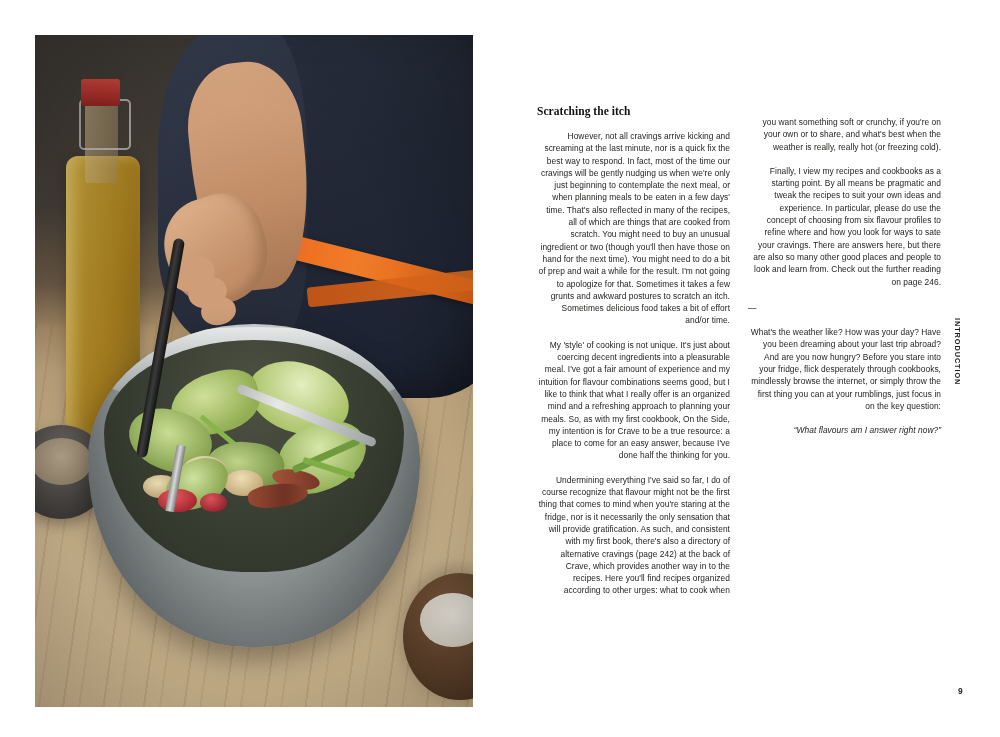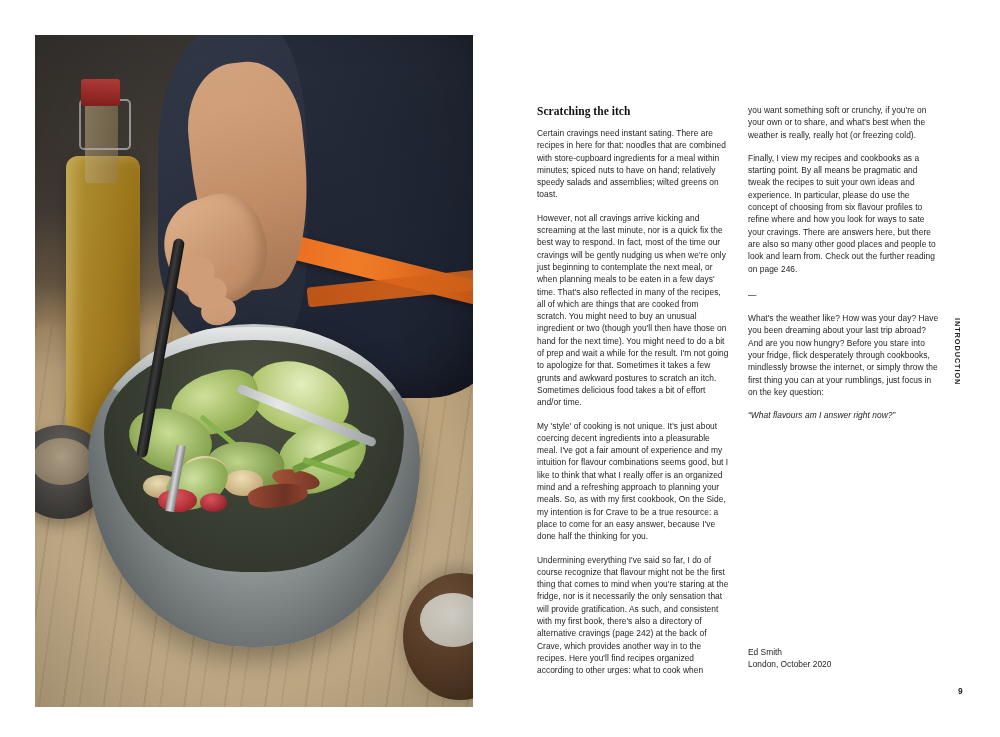--- a/index.html
+++ b/index.html
@@ -347,21 +347,22 @@
   .section-title {
     font-family: "Liberation Serif", serif;
     font-weight: bold;
     font-size: 11.5px;
     line-height: 14px;
     margin: 0 0 9px 0;
     color: #111;
   }
 
   p.body {
-    margin: 0 0 11px 0;
+    margin: 12px 0 11px 0;
+    text-align: right;
   }
   p.body:last-child { margin-bottom: 0; }
 
   .em { font-style: italic; }
 
   .dash {
     margin: 14px 0 11px 0;
     letter-spacing: .05em;
   }
 
@@ -456,36 +457,31 @@
       <div class="salt"></div>
 
       <div class="vignette"></div>
     </div>
   </div>
 
   <div class="text-page">
 
     <div class="col col-left">
       <h2 class="section-title">Scratching the itch</h2>
-      <p class="body">Certain cravings need instant sating. There are recipes in here for that: noodles that are combined with store-cupboard ingredients for a meal within minutes; spiced nuts to have on hand; relatively speedy salads and assemblies; wilted greens on toast.</p>
       <p class="body">However, not all cravings arrive kicking and screaming at the last minute, nor is a quick fix the best way to respond. In fact, most of the time our cravings will be gently nudging us when we're only just beginning to contemplate the next meal, or when planning meals to be eaten in a few days' time. That's also reflected in many of the recipes, all of which are things that are cooked from scratch. You might need to buy an unusual ingredient or two (though you'll then have those on hand for the next time). You might need to do a bit of prep and wait a while for the result. I'm not going to apologize for that. Sometimes it takes a few grunts and awkward postures to scratch an itch. Sometimes delicious food takes a bit of effort and/or time.</p>
       <p class="body">My 'style' of cooking is not unique. It's just about coercing decent ingredients into a pleasurable meal. I've got a fair amount of experience and my intuition for flavour combinations seems good, but I like to think that what I really offer is an organized mind and a refreshing approach to planning your meals. So, as with my first cookbook, On the Side, my intention is for Crave to be a true resource: a place to come for an easy answer, because I've done half the thinking for you.</p>
       <p class="body">Undermining everything I've said so far, I do of course recognize that flavour might not be the first thing that comes to mind when you're staring at the fridge, nor is it necessarily the only sensation that will provide gratification. As such, and consistent with my first book, there's also a directory of alternative cravings (page 242) at the back of Crave, which provides another way in to the recipes. Here you'll find recipes organized according to other urges: what to cook when</p>
     </div>
 
     <div class="col col-right">
       <p class="body">you want something soft or crunchy, if you're on your own or to share, and what's best when the weather is really, really hot (or freezing cold).</p>
       <p class="body">Finally, I view my recipes and cookbooks as a starting point. By all means be pragmatic and tweak the recipes to suit your own ideas and experience. In particular, please do use the concept of choosing from six flavour profiles to refine where and how you look for ways to sate your cravings. There are answers here, but there are also so many other good places and people to look and learn from. Check out the further reading on page 246.</p>
       <p class="dash">—</p>
       <p class="body">What's the weather like? How was your day? Have you been dreaming about your last trip abroad? And are you now hungry? Before you stare into your fridge, flick desperately through cookbooks, mindlessly browse the internet, or simply throw the first thing you can at your rumblings, just focus in on the key question:</p>
       <p class="body em">“What flavours am I answer right now?”</p>
     </div>
 
-    <div class="signoff">
-      <div>Ed Smith</div>
-      <div>London, October 2020</div>
-    </div>
   </div>
 
   <div class="running-head">INTRODUCTION</div>
   <div class="folio">9</div>
 
 </div>
 
 </body></html>

